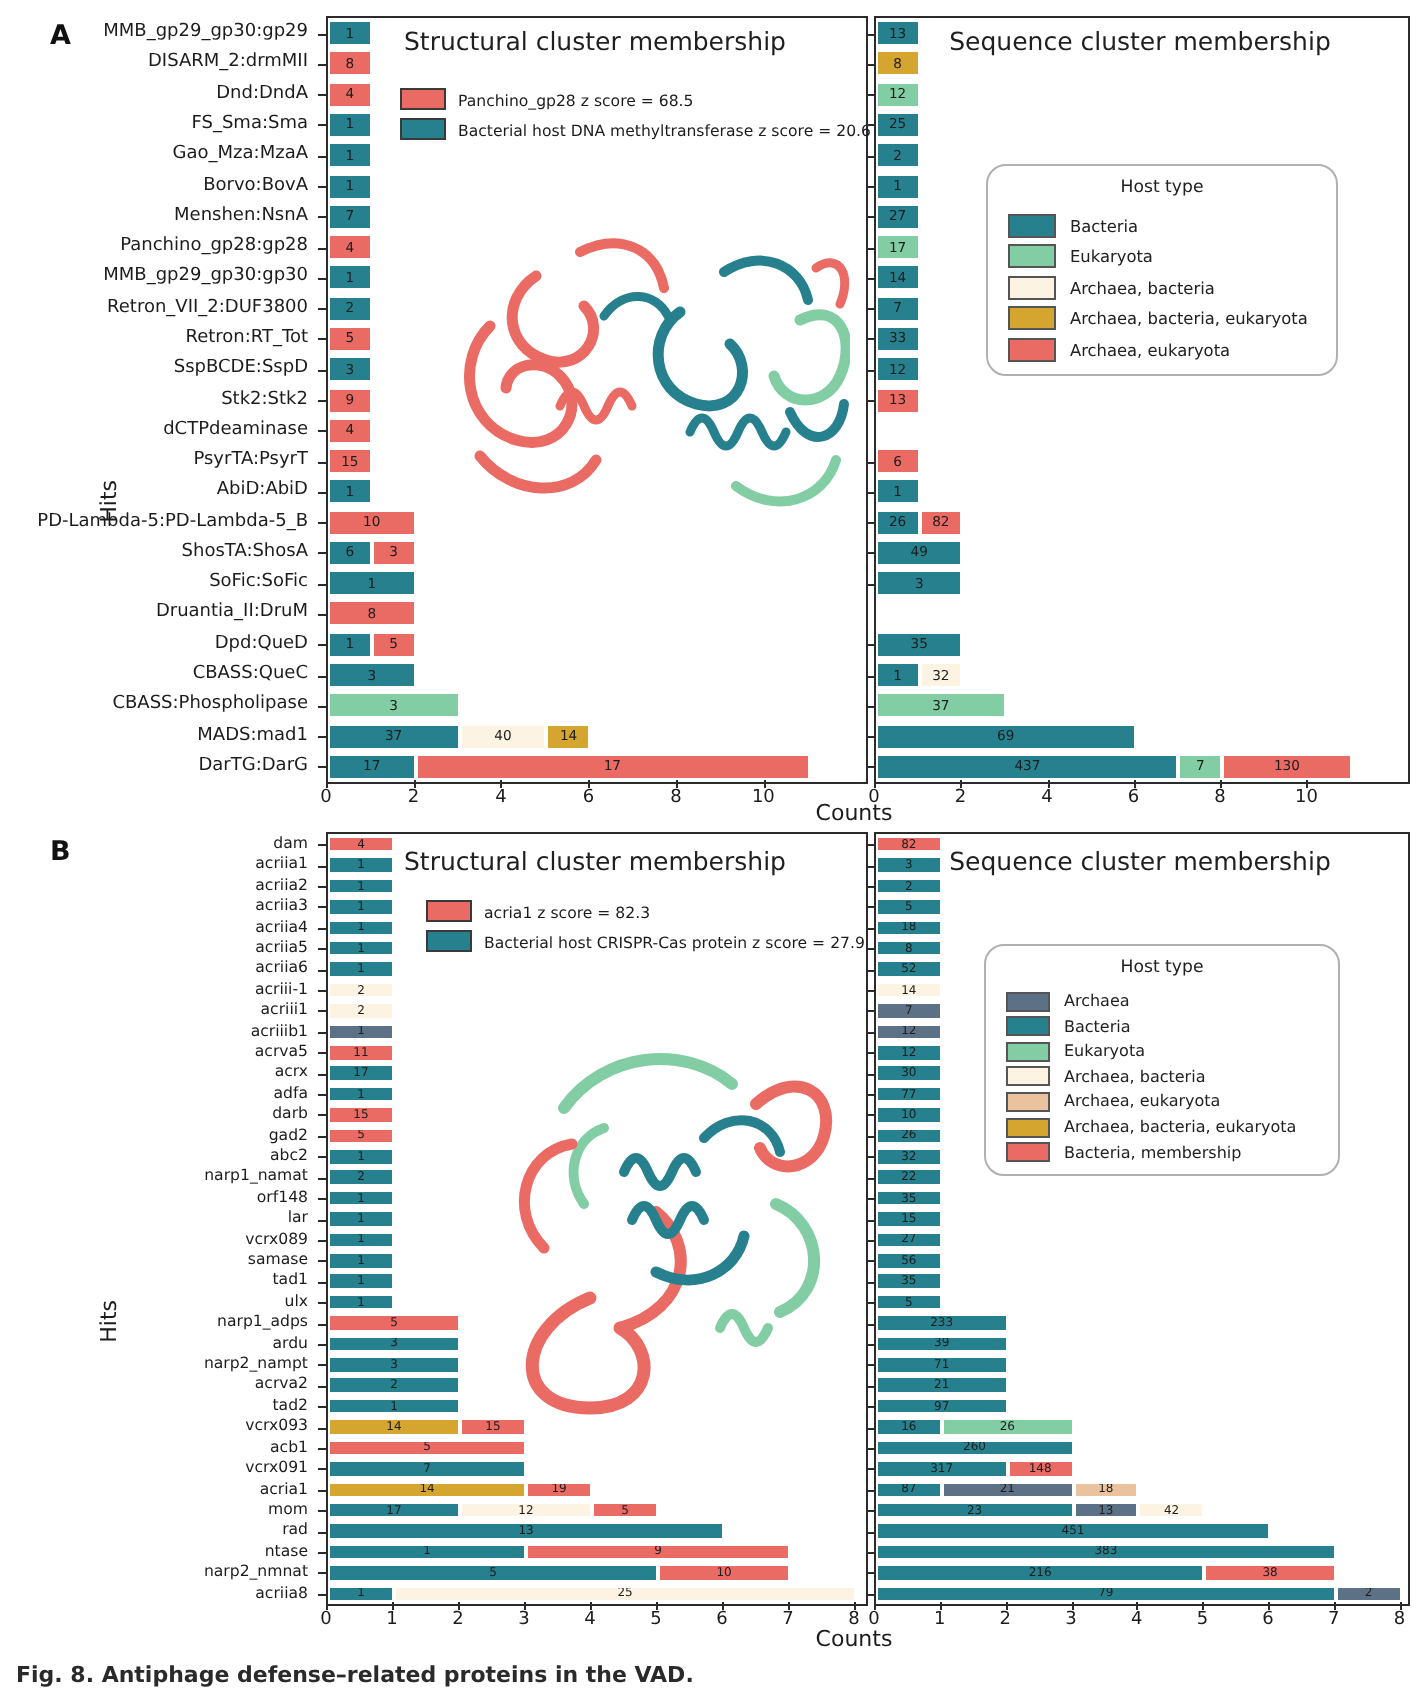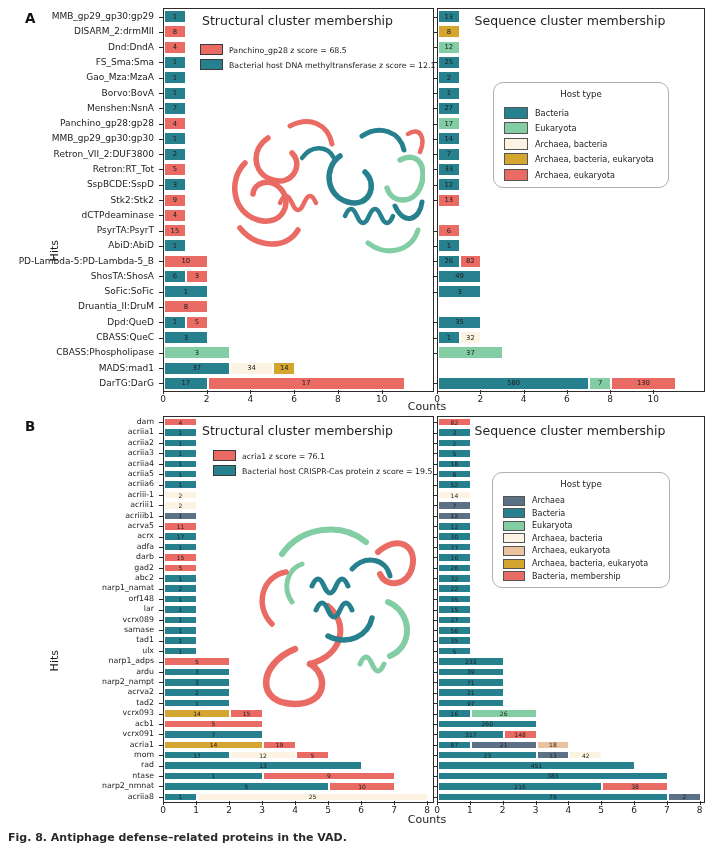--- a/index.html
+++ b/index.html
@@ -215,21 +215,21 @@
         <div class="seg" style="width: 24.3902%; background: rgb(130, 205, 164);">
           <span class="bv">3</span>
         </div>
         <i class="ytick"></i>
       </div>
       <div class="bar-row" style="top: 352.58px; height: 13px;">
         <div class="seg" style="width: 24.3902%; background: rgb(39, 128, 142);">
           <span class="bv">37</span>
         </div>
         <div class="seg" style="width: 16.2602%; background: rgb(253, 243, 227);">
-          <span class="bv">34</span>
+          <span class="bv">40</span>
         </div>
         <div class="seg" style="width: 8.13008%; background: rgb(212, 165, 47);">
           <span class="bv">14</span>
         </div>
         <i class="ytick"></i>
       </div>
       <div class="bar-row" style="top: 367.86px; height: 13px;">
         <div class="seg" style="width: 16.2602%; background: rgb(39, 128, 142);">
           <span class="bv">17</span>
         </div>
@@ -240,21 +240,21 @@
       </div>
     </div>
   <div class="chart-title" style="left:163px;top:13px;width:269px;">Structural cluster membership</div>
   <div class="legend leg-plain" id="leg-0" style="left:200px;top:44px;">
       <div class="leg-row">
         <i class="sw" style="background: rgb(234, 106, 100);"></i>
         <span>Panchino_gp28 z score = 68.5</span>
       </div>
       <div class="leg-row">
         <i class="sw" style="background: rgb(39, 128, 142);"></i>
-        <span>Bacterial host DNA methyltransferase z score = 12.1</span>
+        <span>Bacterial host DNA methyltransferase z score = 20.6</span>
       </div>
     </div>
   <div class="xaxis" id="xax-0" style="left:163px;top:390px;width:269px;">
       <i class="xtm" style="left: 0%;"></i>
       <span class="xtl" style="left: 0%;">0</span>
       <i class="xtm" style="left: 16.2602%;"></i>
       <span class="xtl" style="left: 16.2602%;">2</span>
       <i class="xtm" style="left: 32.5203%;"></i>
       <span class="xtl" style="left: 32.5203%;">4</span>
       <i class="xtm" style="left: 48.7805%;"></i>
@@ -407,23 +407,29 @@
           <span class="bv">32</span>
         </div>
         <i class="ytick"></i>
       </div>
       <div class="bar-row" style="top: 337.3px; height: 13px;">
         <div class="seg" style="width: 24.3902%; background: rgb(130, 205, 164);">
           <span class="bv">37</span>
         </div>
         <i class="ytick"></i>
       </div>
+      <div class="bar-row" style="top: 352.58px; height: 13px;">
+        <div class="seg" style="width: 48.7805%; background: rgb(39, 128, 142);">
+          <span class="bv">69</span>
+        </div>
+        <i class="ytick"></i>
+      </div>
       <div class="bar-row" style="top: 367.86px; height: 13px;">
         <div class="seg" style="width: 56.9106%; background: rgb(39, 128, 142);">
-          <span class="bv">580</span>
+          <span class="bv">437</span>
         </div>
         <div class="seg" style="width: 8.13008%; background: rgb(130, 205, 164);">
           <span class="bv">7</span>
         </div>
         <div class="seg" style="width: 24.3902%; background: rgb(234, 106, 100);">
           <span class="bv">130</span>
         </div>
         <i class="ytick"></i>
       </div>
     </div>
@@ -752,25 +758,25 @@
         <div class="seg" style="width: 85.8896%; background: rgb(253, 243, 227);">
           <span class="bv">25</span>
         </div>
         <i class="ytick"></i>
       </div>
     </div>
   <div class="chart-title" style="left:163px;top:423px;width:269px;">Structural cluster membership</div>
   <div class="legend leg-plain" id="leg-2" style="left:213px;top:450px;">
       <div class="leg-row">
         <i class="sw" style="background: rgb(234, 106, 100);"></i>
-        <span>acria1 z score = 76.1</span>
+        <span>acria1 z score = 82.3</span>
       </div>
       <div class="leg-row">
         <i class="sw" style="background: rgb(39, 128, 142);"></i>
-        <span>Bacterial host CRISPR-Cas protein z score = 19.5</span>
+        <span>Bacterial host CRISPR-Cas protein z score = 27.9</span>
       </div>
     </div>
   <div class="xaxis" id="xax-2" style="left:163px;top:801px;width:269px;">
       <i class="xtm" style="left: 0%;"></i>
       <span class="xtl" style="left: 0%;">0</span>
       <i class="xtm" style="left: 12.2699%;"></i>
       <span class="xtl" style="left: 12.2699%;">1</span>
       <i class="xtm" style="left: 24.5399%;"></i>
       <span class="xtl" style="left: 24.5399%;">2</span>
       <i class="xtm" style="left: 36.8098%;"></i>

